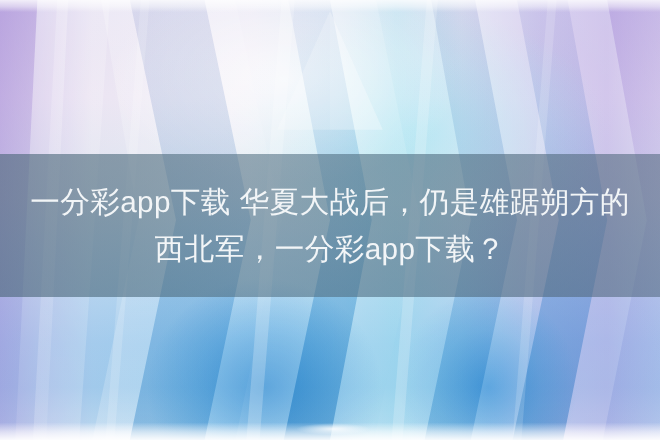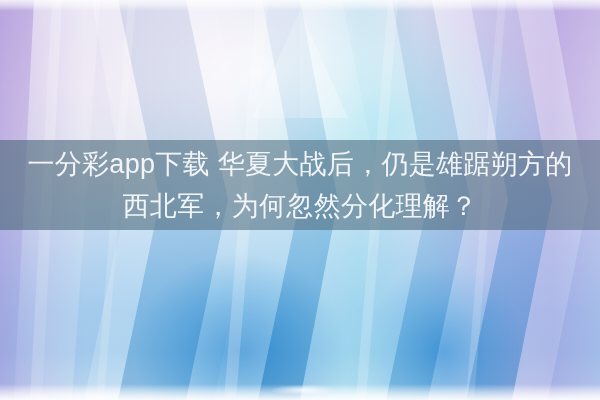--- a/index.html
+++ b/index.html
@@ -123,21 +123,21 @@
     background: radial-gradient(ellipse 45px 7px at 50% 50%,
       rgba(255,255,255,0.85) 0%, rgba(255,255,255,0.0) 75%);
   }
 
   
   #caption-band {
     position: absolute;
     left: 0;
     top: 140px;
     width: 600px;
-    height: 90px;
+    height: 130px;
     background: linear-gradient(to right,
       rgba(72,100,118,0.60) 0%,
       rgba(74,104,122,0.60) 18%,
       rgba(80,110,128,0.57) 38%,
       rgba(76,106,126,0.58) 58%,
       rgba(78,104,124,0.60) 78%,
       rgba(84,106,128,0.58) 100%);
     display: flex;
     flex-direction: column;
     align-items: center;
@@ -227,16 +227,16 @@
       <polygon points="300,10 252,118 300,118" fill="#ffffff" opacity="0.22"></polygon>
     </svg>
   </div>
 
   <div id="top-strip"></div>
   <div id="bottom-strip"></div>
   <div id="bottom-watermark"></div>
 
   <div id="caption-band">
     <div class="caption-line" id="caption-line-1">一分彩app下载 华夏大战后，仍是雄踞朔方的</div>
-    <div class="caption-line" id="caption-line-2">西北军，为何忽然分化理解？</div>
+    <div class="caption-line" id="caption-line-2">西北军，一分彩app下载？</div>
   </div>
 
 </div>
 
 </body></html>

